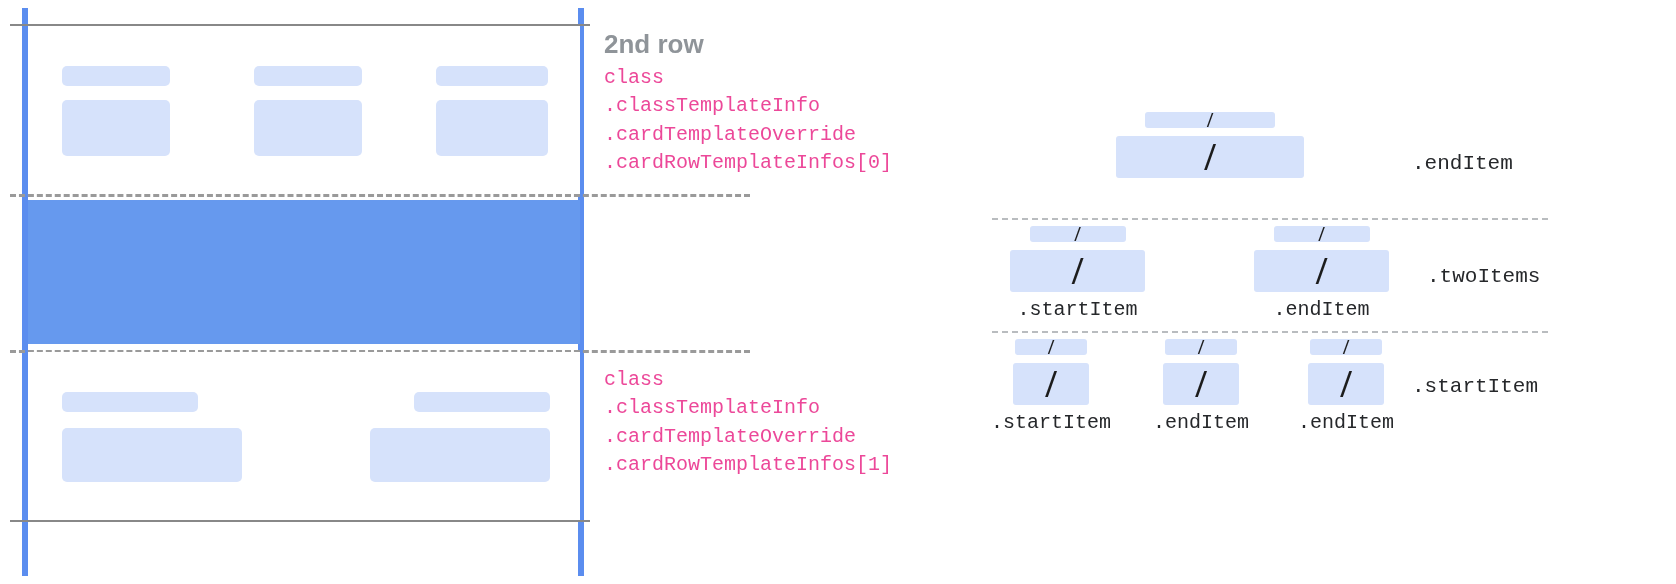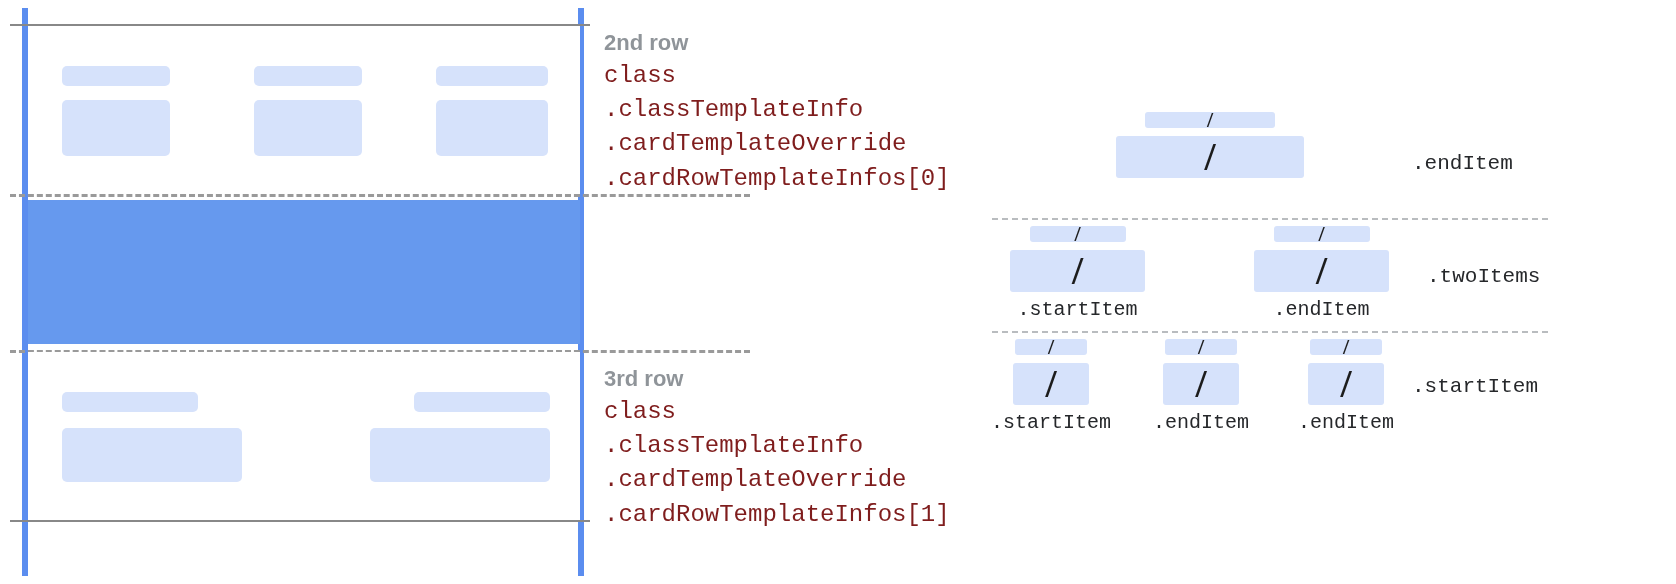--- a/index.html
+++ b/index.html
@@ -80,30 +80,30 @@
     border-radius: 5px;
   }
 
   
   .anno {
     position: absolute;
   }
   .anno-title {
     font-family: "Liberation Sans", sans-serif;
     font-weight: bold;
-    font-size: 22px;
+    font-size: 26px;
     color: #8f9499;
     line-height: 1.15;
     margin: 0 0 4px 0;
     white-space: nowrap;
   }
   .anno-code {
     font-family: "Liberation Mono", monospace;
-    font-size: 24px;
-    color: #7f1d1d;
+    font-size: 20px;
+    color: #ec4899;
     line-height: 1.42;
     white-space: pre;
     margin: 0;
   }
 
   
   #right-diagram {
     position: absolute;
     left: 980px;
     top: 0;
@@ -195,21 +195,20 @@
   <div class="anno" style="left:604px; top:30px;">
     <div class="anno-title">2nd row</div>
     <div class="anno-code">class
 .classTemplateInfo
 .cardTemplateOverride
 .cardRowTemplateInfos[0]</div>
   </div>
 
 
   <div class="anno" style="left:604px; top:366px;">
-    <div class="anno-title">3rd row</div>
     <div class="anno-code">class
 .classTemplateInfo
 .cardTemplateOverride
 .cardRowTemplateInfos[1]</div>
   </div>
 
 </div>
 
 <div id="right-diagram">
 

